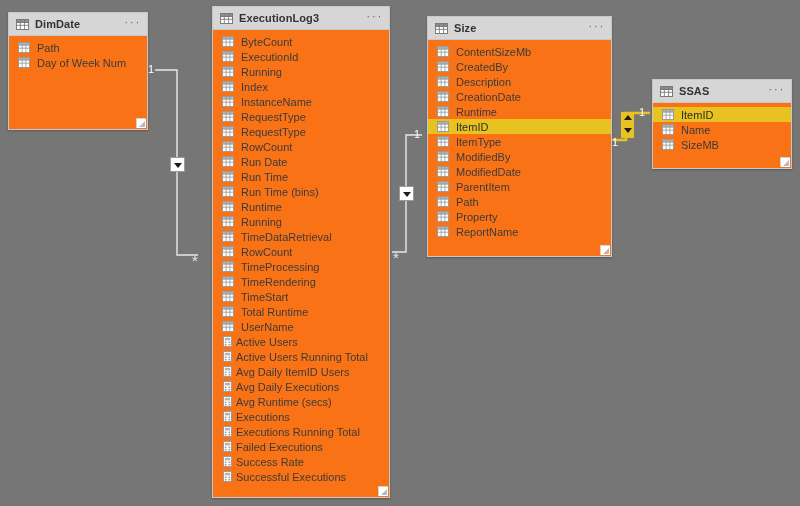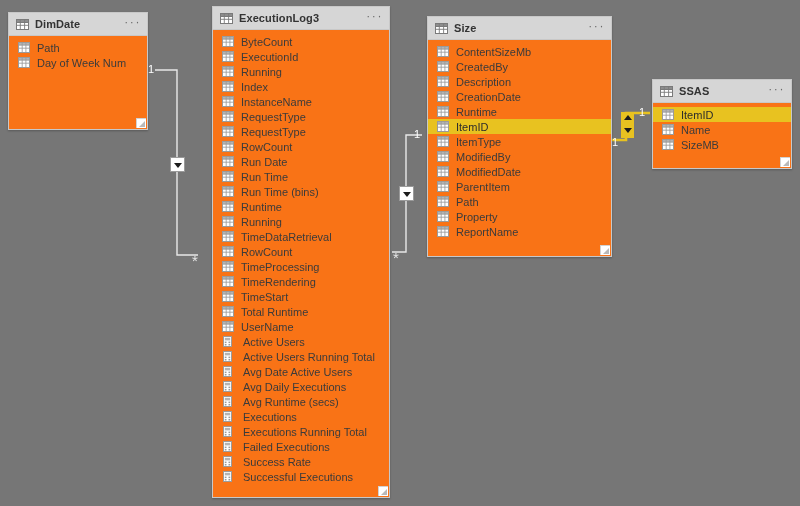--- a/index.html
+++ b/index.html
@@ -83,21 +83,21 @@
     padding-left: 9px;
     box-sizing: border-box;
   }
   .field.measure { padding-left: 10px; }
   .field-label {
     font-size: 11px;
     color: #3b3b3b;
     margin-left: 7px;
     white-space: nowrap;
   }
-  .field.measure .field-label { margin-left: 11px; }
+  .field.measure .field-label { margin-left: 4px; }
   .field.highlight {
     background: #e8c220;
   }
   .field.highlight .field-label { color: #2c2c2c; }
 
   
   .resize-handle {
     position: absolute;
     right: 1px;
     bottom: 1px;
@@ -515,21 +515,21 @@
             <span style="display: flex;">
               <svg class="icon-measure" viewBox="0 0 9 11">
                 <rect x="0.5" y="0.5" width="8" height="10" fill="#ffffff" stroke="#9b9b9b"></rect>
                 <rect x="1.8" y="1.8" width="5.4" height="2.6" fill="#b4b4b4"></rect>
                 <rect x="1.8" y="5.6" width="1.7" height="1.5" fill="#9b9b9b"></rect>
                 <rect x="5.5" y="5.6" width="1.7" height="1.5" fill="#9b9b9b"></rect>
                 <rect x="1.8" y="8.0" width="1.7" height="1.5" fill="#9b9b9b"></rect>
                 <rect x="5.5" y="8.0" width="1.7" height="1.5" fill="#9b9b9b"></rect>
               </svg>
             </span>
-            <span class="field-label">Avg Date Active Users</span>
+            <span class="field-label">Avg Daily ItemID Users</span>
           </div>
           <div class="field measure">
             <span style="display: flex;">
               <svg class="icon-measure" viewBox="0 0 9 11">
                 <rect x="0.5" y="0.5" width="8" height="10" fill="#ffffff" stroke="#9b9b9b"></rect>
                 <rect x="1.8" y="1.8" width="5.4" height="2.6" fill="#b4b4b4"></rect>
                 <rect x="1.8" y="5.6" width="1.7" height="1.5" fill="#9b9b9b"></rect>
                 <rect x="5.5" y="5.6" width="1.7" height="1.5" fill="#9b9b9b"></rect>
                 <rect x="1.8" y="8.0" width="1.7" height="1.5" fill="#9b9b9b"></rect>
                 <rect x="5.5" y="8.0" width="1.7" height="1.5" fill="#9b9b9b"></rect>

